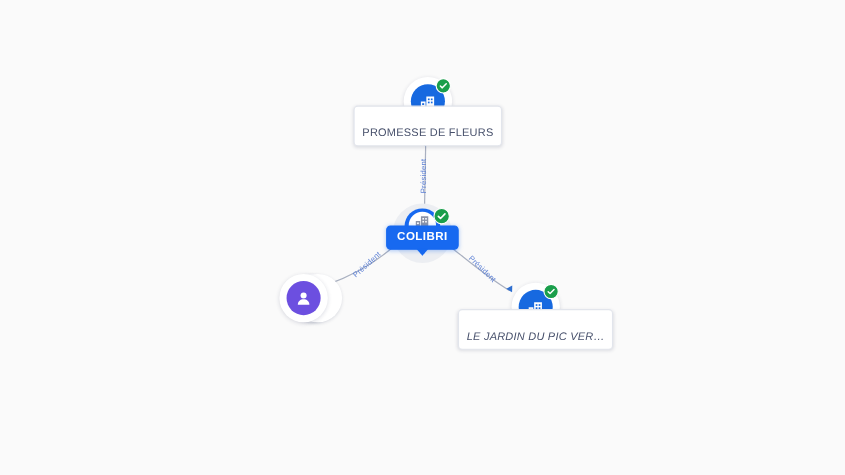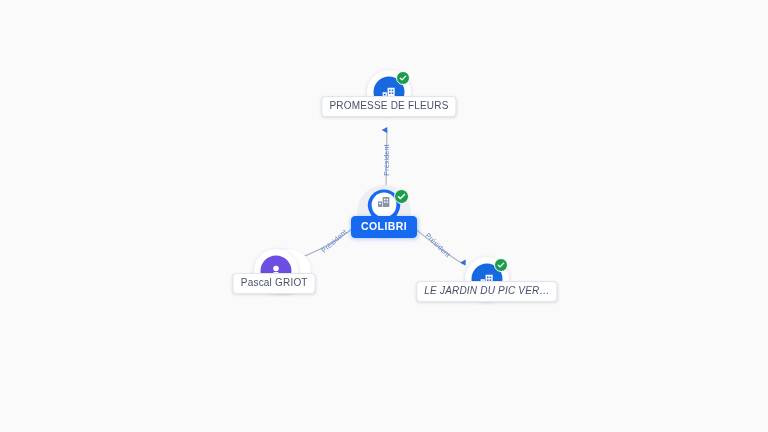--- a/index.html
+++ b/index.html
@@ -124,21 +124,21 @@
   }
 
   
   .node-label {
     position: absolute;
     left: 50%;
     transform: translateX(-50%);
     white-space: nowrap;
     font-size: 10px;
     line-height: 1;
-    padding: 4px 7px 5px 7px;
+    padding: 20px 7px 5px 7px;
     border-radius: 4px;
     background: #ffffff;
     color: #47506b;
     border: 1px solid #e2e5ec;
     box-shadow: 0 1px 3px rgba(30,40,80,0.13);
     letter-spacing: 0.2px;
     cursor: pointer;
   }
   .node-label.primary {
     background: #1769f0;
@@ -244,35 +244,34 @@
             <rect x="15.8" y="12.5" width="2.2" height="2.2" fill="#ffffff"></rect>
             <rect x="4.6" y="14.6" width="2.6" height="2.2" fill="#ffffff"></rect>
           </svg>
         </div>
         <div class="pin-badge">
           <svg width="9" height="9" viewBox="0 0 12 12" aria-hidden="true">
             <path d="M2 6.3 L4.6 8.8 L10 3.2" stroke="#ffffff" stroke-width="2" fill="none" stroke-linecap="round" stroke-linejoin="round"></path>
           </svg>
         </div>
       </div>
-      <div class="node-label primary" style="top:31px;">COLIBRI</div>
+      <div class="node-label primary" style="top:20px;">COLIBRI</div>
     </div>
   </div>
 
   <div class="node" style="left:276px; top:271px;">
     <div class="node-hit">
       <div class="avatar-wrap stacked">
         <div class="avatar-disc person">
           <svg width="17" height="17" viewBox="0 0 24 24" aria-hidden="true">
             <circle cx="12" cy="8.6" r="3.9" fill="#ffffff"></circle>
             <path d="M4.6 20.4 C4.6 15.9 8 13.4 12 13.4 C16 13.4 19.4 15.9 19.4 20.4 Z" fill="#ffffff"></path>
           </svg>
         </div>
       </div>
-      <div class="node-label" style="top:24px; left:46%;">Pascal GRIOT</div>
     </div>
   </div>
 
   <div class="node" style="left:487px; top:279px;">
     <div class="node-hit">
       <div class="avatar-wrap">
         <div class="avatar-disc org">
           <svg width="17" height="17" viewBox="0 0 24 24" aria-hidden="true">
             <path d="M3 21 L3 12.5 L9 12.5 L9 21 Z" fill="#ffffff"></path>
             <path d="M10 21 L10 6 L20 6 L20 21 Z" fill="#ffffff"></path>

